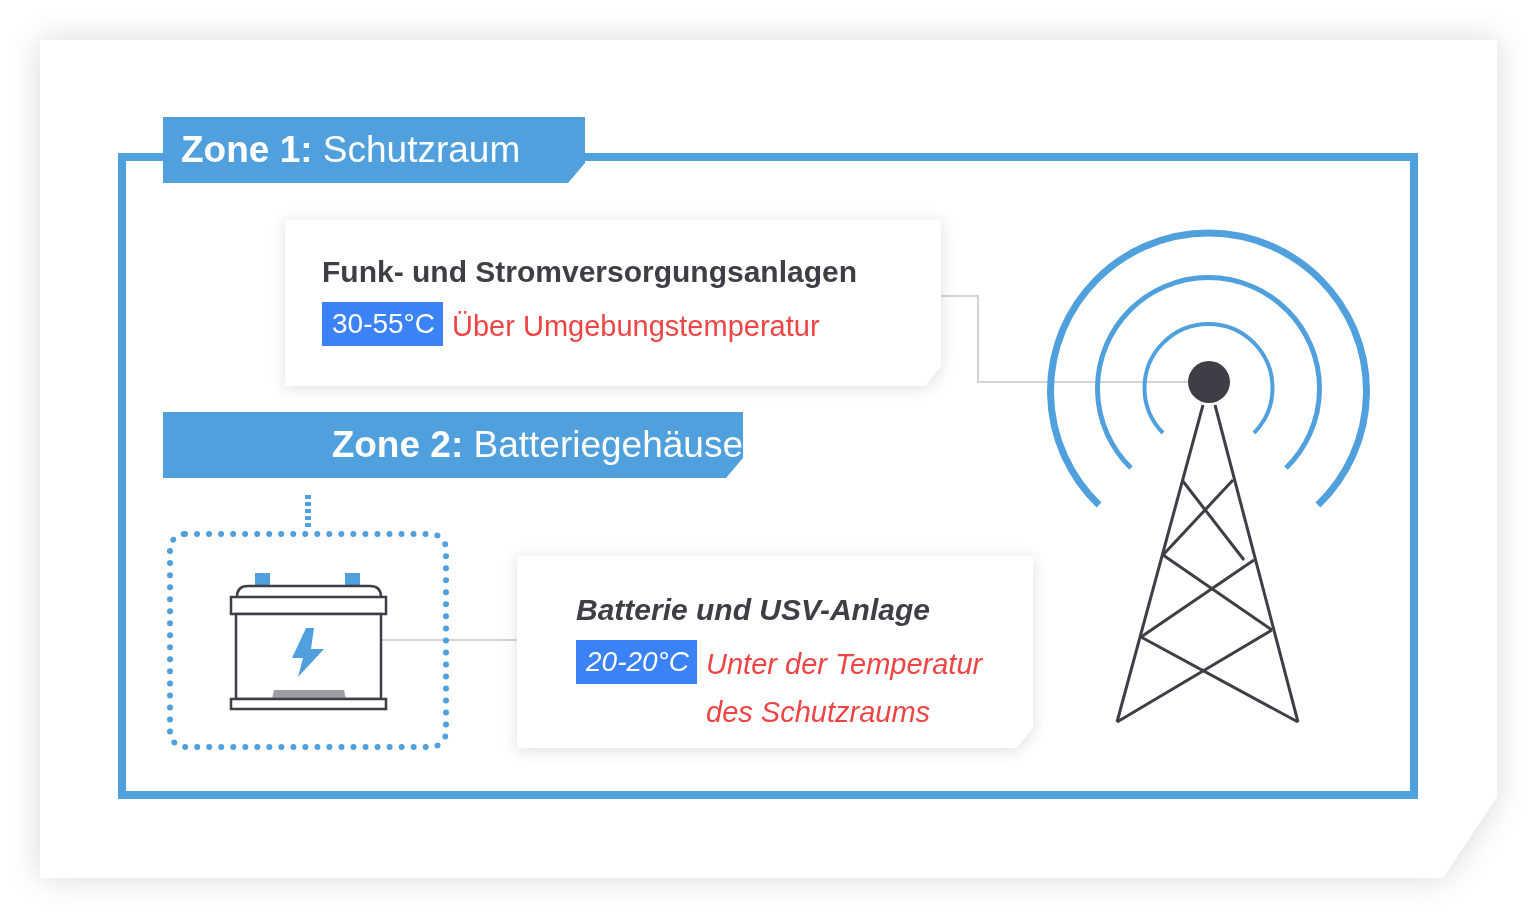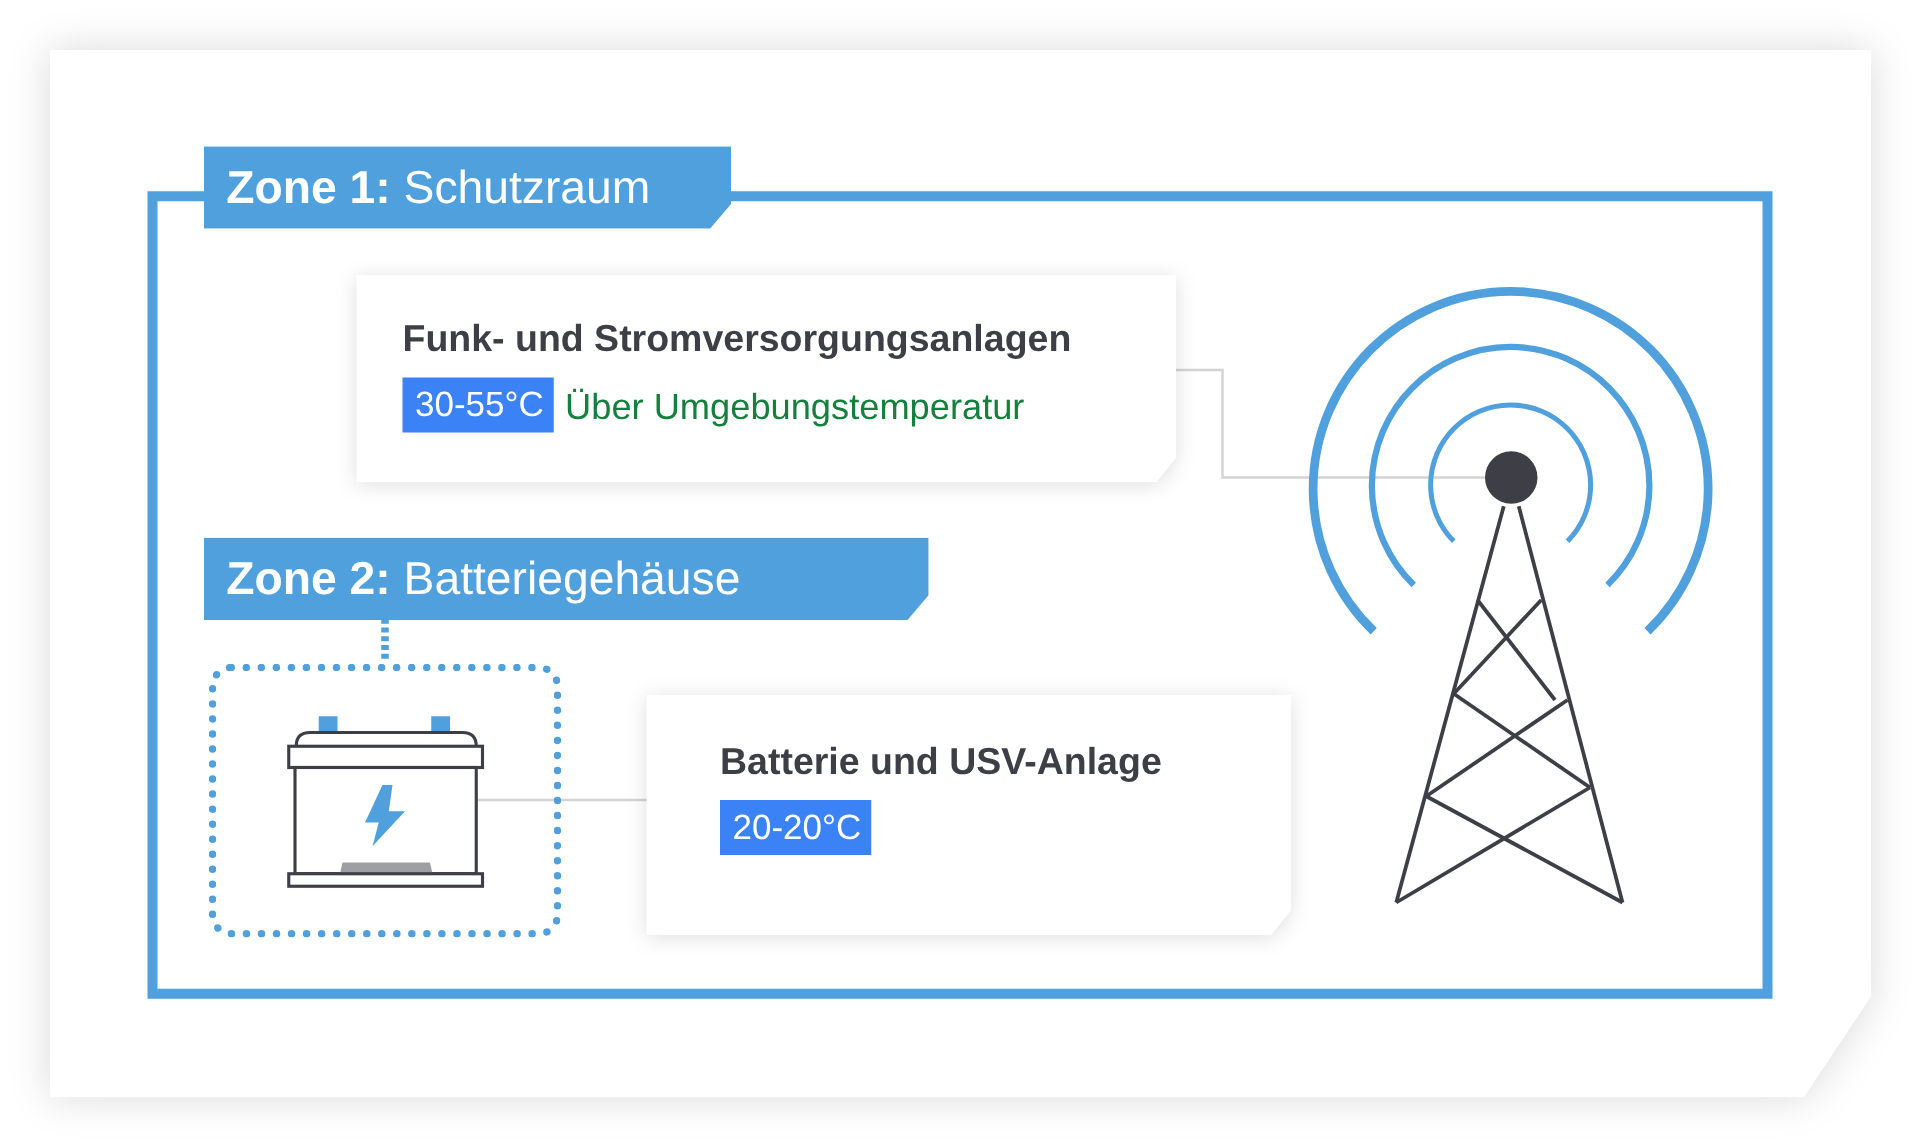--- a/index.html
+++ b/index.html
@@ -8,31 +8,31 @@
   .canvas { position:absolute; left:0; top:0; width:1537px; height:826px; }
   .shadow-wrap { position:absolute; left:0; top:0; width:1537px; height:918px; filter: drop-shadow(0 0 16px rgba(0,0,0,0.15)); }
   .outer-shape { position:absolute; left:40px; top:40px; width:1457px; height:838px; background:#fff;
     clip-path: polygon(0 0, 100% 0, 100% 757px, 1403px 100%, 0 100%); }
   .frame { position:absolute; left:118px; top:153px; width:1300px; height:646px; box-sizing:border-box; border:8px solid #4fa0dc; }
   .tag { position:absolute; background:#4fa0dc; color:#fff; box-sizing:border-box; white-space:nowrap;
          font-family:"Liberation Sans", sans-serif; font-size:37px; line-height:66px; padding-left:18px; }
   .tag b { font-weight:bold; }
   .tag .light { font-weight:normal; }
   .tag1 { left:163px; top:117px; width:422px; height:66px; clip-path: polygon(0 0, 100% 0, 100% 46px, 405px 100%, 0 100%); }
-  .tag2 { left:163px; top:430px; width:580px; height:66px; clip-path: polygon(0 0, 100% 0, 100% 46px, 563px 100%, 0 100%); }
+  .tag2 { left:163px; top:412px; width:580px; height:66px; clip-path: polygon(0 0, 100% 0, 100% 46px, 563px 100%, 0 100%); text-align: right; }
   .info-wrap { position:absolute; filter: drop-shadow(0 2px 8px rgba(0,0,0,0.13)); }
   .info { background:#fff; box-sizing:border-box; }
   .info1 { left:285px; top:220px; }
   .info1 .info { width:656px; height:166px; clip-path: polygon(0 0, 100% 0, 100% 146px, 640px 100%, 0 100%); padding:32px 0 16px 37px; }
   .info2 { left:517px; top:556px; }
-  .info2 .info { width:516px; height:192px; clip-path: polygon(0 0, 100% 0, 100% 172px, 500px 100%, 0 100%); padding:34px 0 0 59px; }
+  .info2 .info { width:516px; height:192px; clip-path: polygon(0 0, 100% 0, 100% 172px, 500px 100%, 0 100%); padding:34px 0 0 59px;font-style:italic; }
   .info-title { font-family:"Liberation Sans", sans-serif; font-weight:bold; font-size:30px; color:#3e3f46; line-height:40px; white-space:nowrap; }
   .row { display:flex; align-items:flex-start; margin-top:10px; }
   .badge { background:#3b82f6; color:#fff; font-family:"Liberation Sans", sans-serif; font-size:28px; line-height:44px; padding:0 8px 0 10px; white-space:nowrap; }
-  .desc { font-family:"Liberation Sans", sans-serif; font-size:29px; color:#15803d; line-height:48px; margin-left:9px; font-weight:normal; }
+  .desc { font-family:"Liberation Sans", sans-serif; font-size:29px; color:#ef4444; line-height:48px; margin-left:9px; font-weight:normal; }
   .info2 .desc { width:320px; line-height:48px; }
   .connector { position:absolute; left:0; top:0; width:1537px; height:918px; pointer-events:none; }
   .dotted-box { position:absolute; left:167px; top:531px; width:282px; height:219px; box-sizing:border-box;
     border:6px dotted #4fa0dc; border-radius:18px; }
   svg { position:absolute; left:0; top:0; }
 </style>
 </head>
 <body>
 
 <div class="canvas">
@@ -66,20 +66,21 @@
         <span class="desc">Über Umgebungstemperatur</span>
       </div>
     </div>
   </div>
 
   <div class="info-wrap info2">
     <div class="info">
       <div class="info-title">Batterie und USV-Anlage</div>
       <div class="row">
         <span class="badge">20-20°C</span>
+        <span class="desc">Unter der Temperatur des Schutzraums</span>
       </div>
     </div>
   </div>
 
   <svg width="1537" height="918">
     <line x1="308" y1="495" x2="308" y2="528" stroke="#4fa0dc" stroke-width="6" stroke-dasharray="4,3"></line>
   </svg>
   <div class="dotted-box"></div>
 
   <svg width="1537" height="918">

